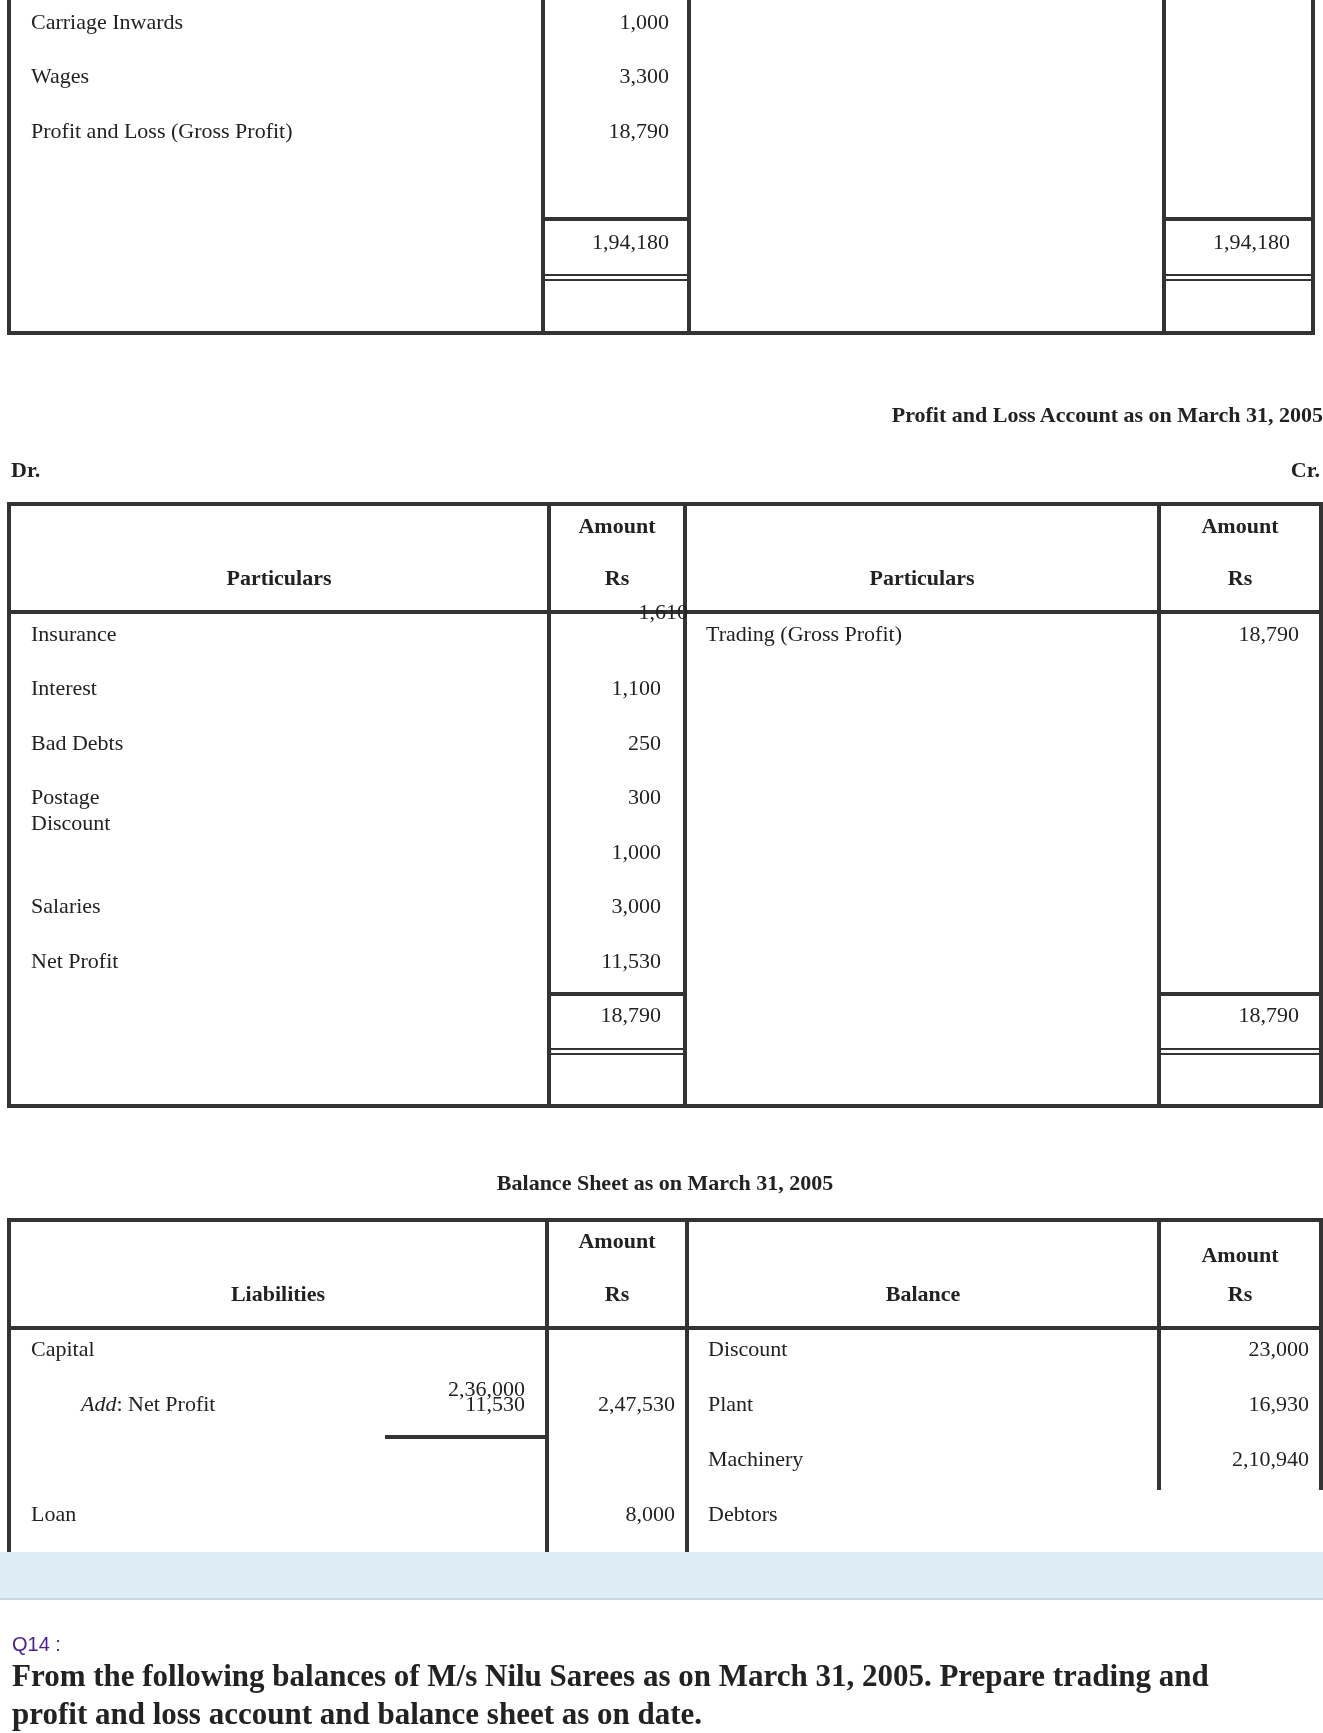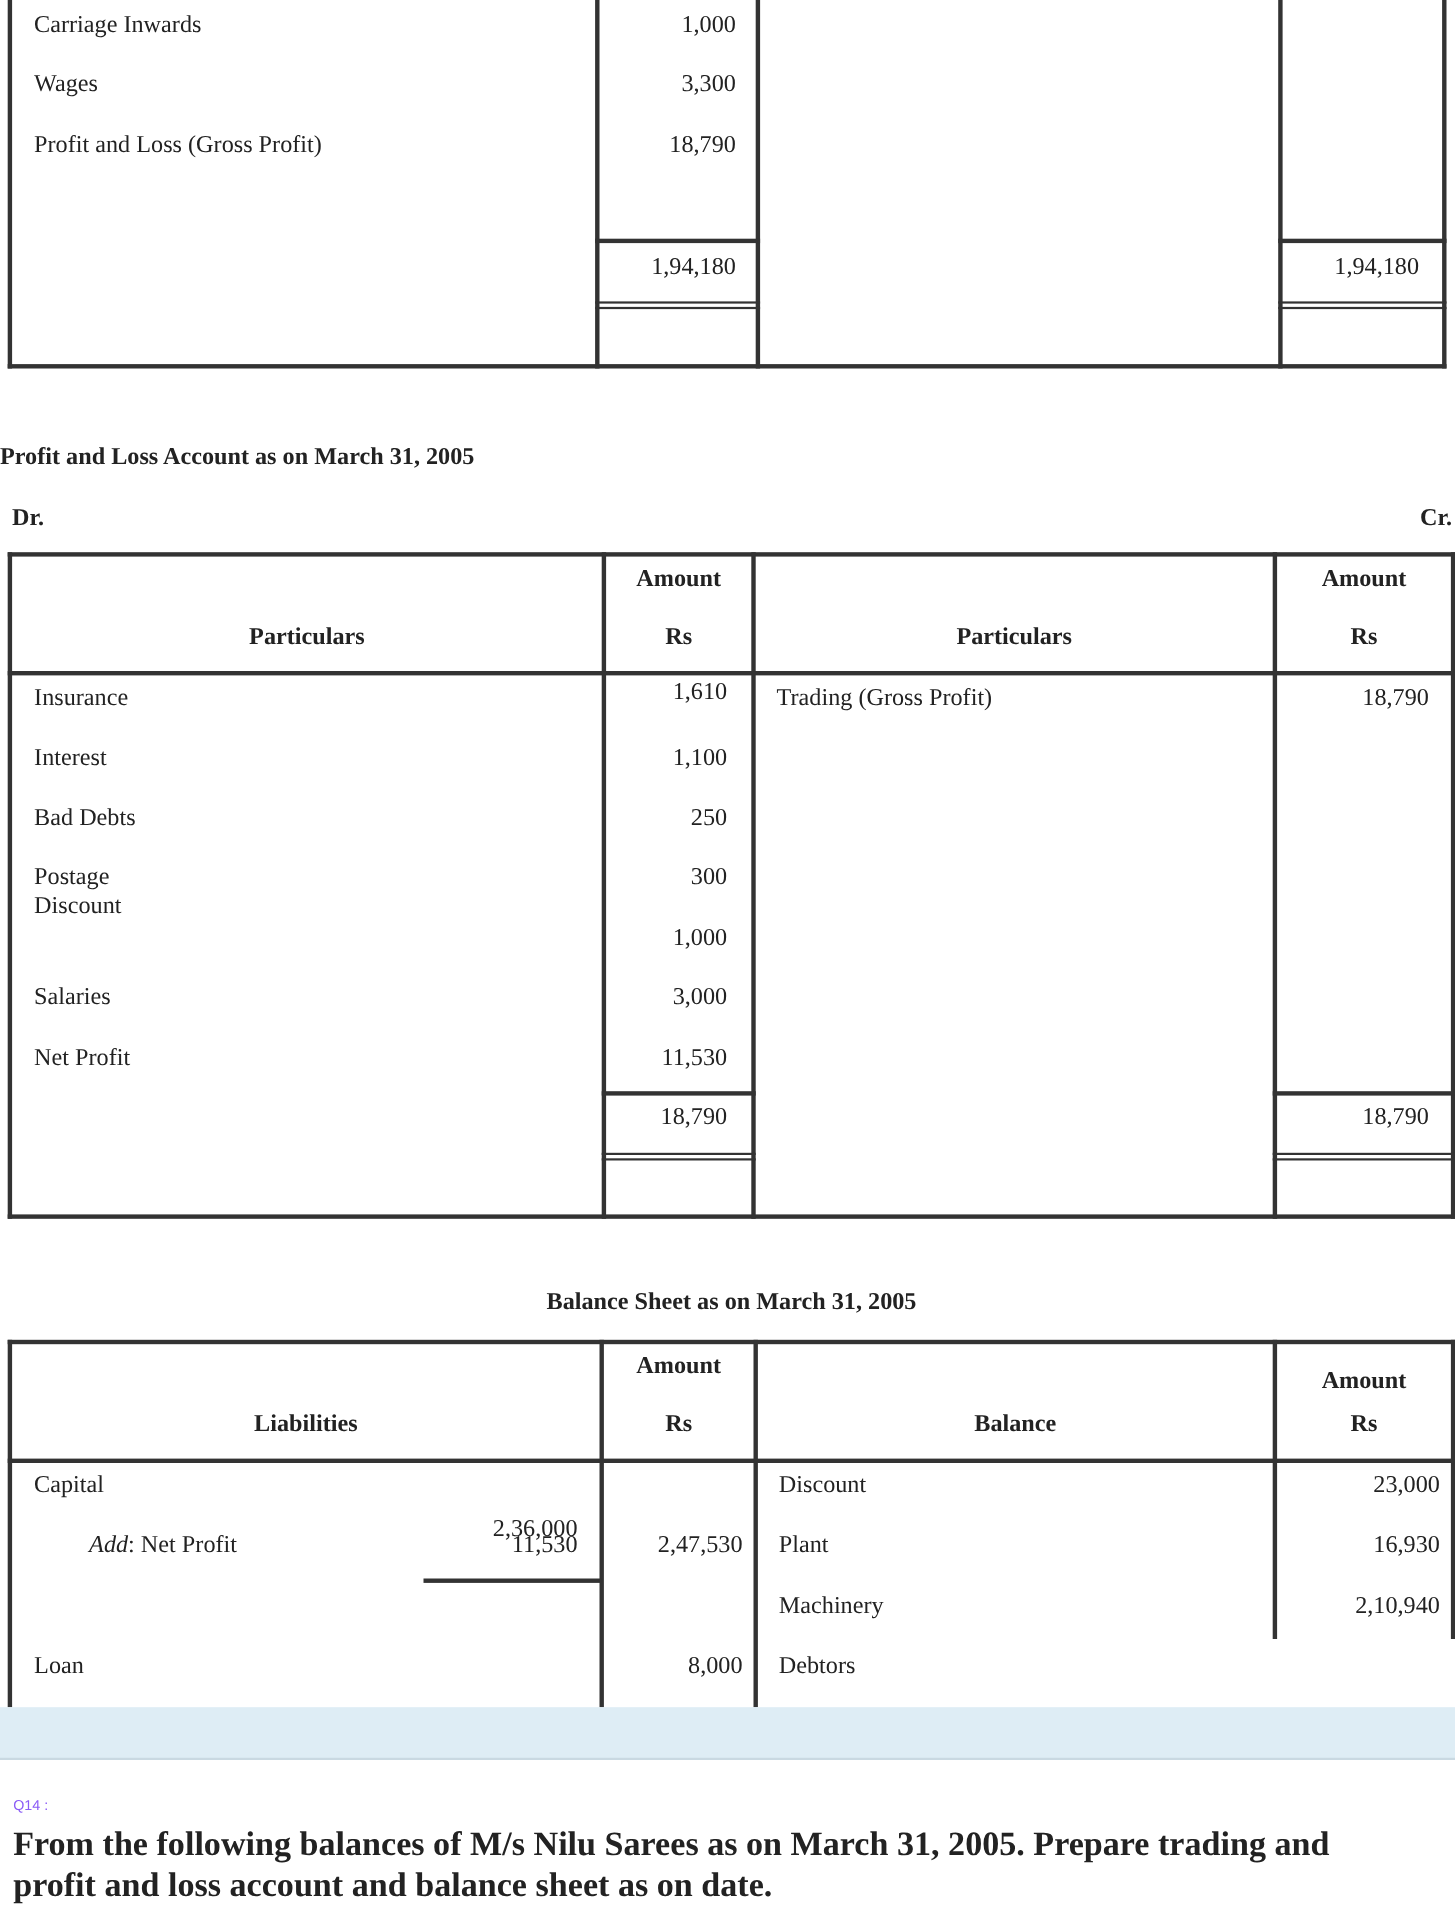--- a/index.html
+++ b/index.html
@@ -7,21 +7,21 @@
          font-family:"Liberation Serif","DejaVu Serif",serif; color:#222; }
   .abs { position:absolute; }
   .t { font-size:22px; line-height:34px; white-space:nowrap; }
   .b { font-weight:bold; }
   .num { text-align:right; }
   .vl { position:absolute; width:4px; background:#333; }
   .hl { position:absolute; height:4px; background:#333; }
   .hl2 { position:absolute; height:2px; background:#333; }
   .band { position:absolute; left:0; top:1552px; width:1323px; height:46px; background:#deedf5;
           border-bottom:2px solid #c9d9e2; }
-  .qlabel { font-family:"Liberation Sans","DejaVu Sans",sans-serif; font-size:13px; color:#8b5cf6; }
+  .qlabel { font-family:"Liberation Sans","DejaVu Sans",sans-serif; font-size:20px; color:#4c1d95; }
   .qtext { font-size:31px; font-weight:bold; line-height:38px; color:#222; }
 </style>
 </head>
 <body>
 
 <div>
   <div class="vl" style="left:7px; top:0; height:335px;"></div>
   <div class="vl" style="left:541px; top:0; height:335px;"></div>
   <div class="vl" style="left:687px; top:0; height:335px;"></div>
   <div class="vl" style="left:1162px; top:0; height:335px;"></div>
@@ -39,21 +39,21 @@
   <div class="abs t num" style="left:545px; width:124px; top:225px;">1,94,180</div>
   <div class="hl2" style="left:541px; top:274px; width:150px;"></div>
   <div class="hl2" style="left:541px; top:279px; width:150px;"></div>
 
   <div class="hl" style="left:1162px; top:217px; width:153px;"></div>
   <div class="abs t num" style="left:1166px; width:124px; top:225px;">1,94,180</div>
   <div class="hl2" style="left:1162px; top:274px; width:153px;"></div>
   <div class="hl2" style="left:1162px; top:279px; width:153px;"></div>
 </div>
 
-<div class="abs t b" style="left:0; width:1323px; text-align:left; top:398px;">Profit and Loss Account as on March 31, 2005</div>
+<div class="abs t b" style="left:0; width:1323px; text-align:right; top:398px;">Profit and Loss Account as on March 31, 2005</div>
 <div class="abs t b" style="left:11px; top:453px;">Dr.</div>
 <div class="abs t b" style="right:3px; top:453px;">Cr.</div>
 
 <div>
   <div class="hl" style="left:7px; top:502px; width:1316px;"></div>
   <div class="hl" style="left:7px; top:610px; width:1316px;"></div>
   <div class="hl" style="left:7px; top:1104px; width:1316px;"></div>
   <div class="vl" style="left:7px; top:502px; height:606px;"></div>
   <div class="vl" style="left:547px; top:502px; height:606px;"></div>
   <div class="vl" style="left:683px; top:502px; height:606px;"></div>
@@ -61,21 +61,21 @@
   <div class="vl" style="left:1319px; top:502px; height:606px;"></div>
 
   <div class="abs t b" style="left:11px; width:536px; text-align:center; top:561px;">Particulars</div>
   <div class="abs t b" style="left:551px; width:132px; text-align:center; top:509px;">Amount</div>
   <div class="abs t b" style="left:551px; width:132px; text-align:center; top:561px;">Rs</div>
   <div class="abs t b" style="left:687px; width:470px; text-align:center; top:561px;">Particulars</div>
   <div class="abs t b" style="left:1161px; width:158px; text-align:center; top:509px;">Amount</div>
   <div class="abs t b" style="left:1161px; width:158px; text-align:center; top:561px;">Rs</div>
 
   <div class="abs t" style="left:31px; top:617px;">Insurance</div>
-  <div class="abs t num" style="left:551px; width:110px; top:611px;">1,610</div>
+  <div class="abs t num" style="left:551px; width:110px; top:595px;padding-left:27px;">1,610</div>
   <div class="abs t" style="left:31px; top:671px;">Interest</div>
   <div class="abs t num" style="left:551px; width:110px; top:671px;">1,100</div>
   <div class="abs t" style="left:31px; top:726px;">Bad Debts</div>
   <div class="abs t num" style="left:551px; width:110px; top:726px;">250</div>
   <div class="abs t" style="left:31px; top:780px;">Postage</div>
   <div class="abs t num" style="left:551px; width:110px; top:780px;">300</div>
   <div class="abs t" style="left:31px; top:806px;">Discount</div>
   <div class="abs t num" style="left:551px; width:110px; top:835px;">1,000</div>
   <div class="abs t" style="left:31px; top:889px;">Salaries</div>
   <div class="abs t num" style="left:551px; width:110px; top:889px;">3,000</div>

